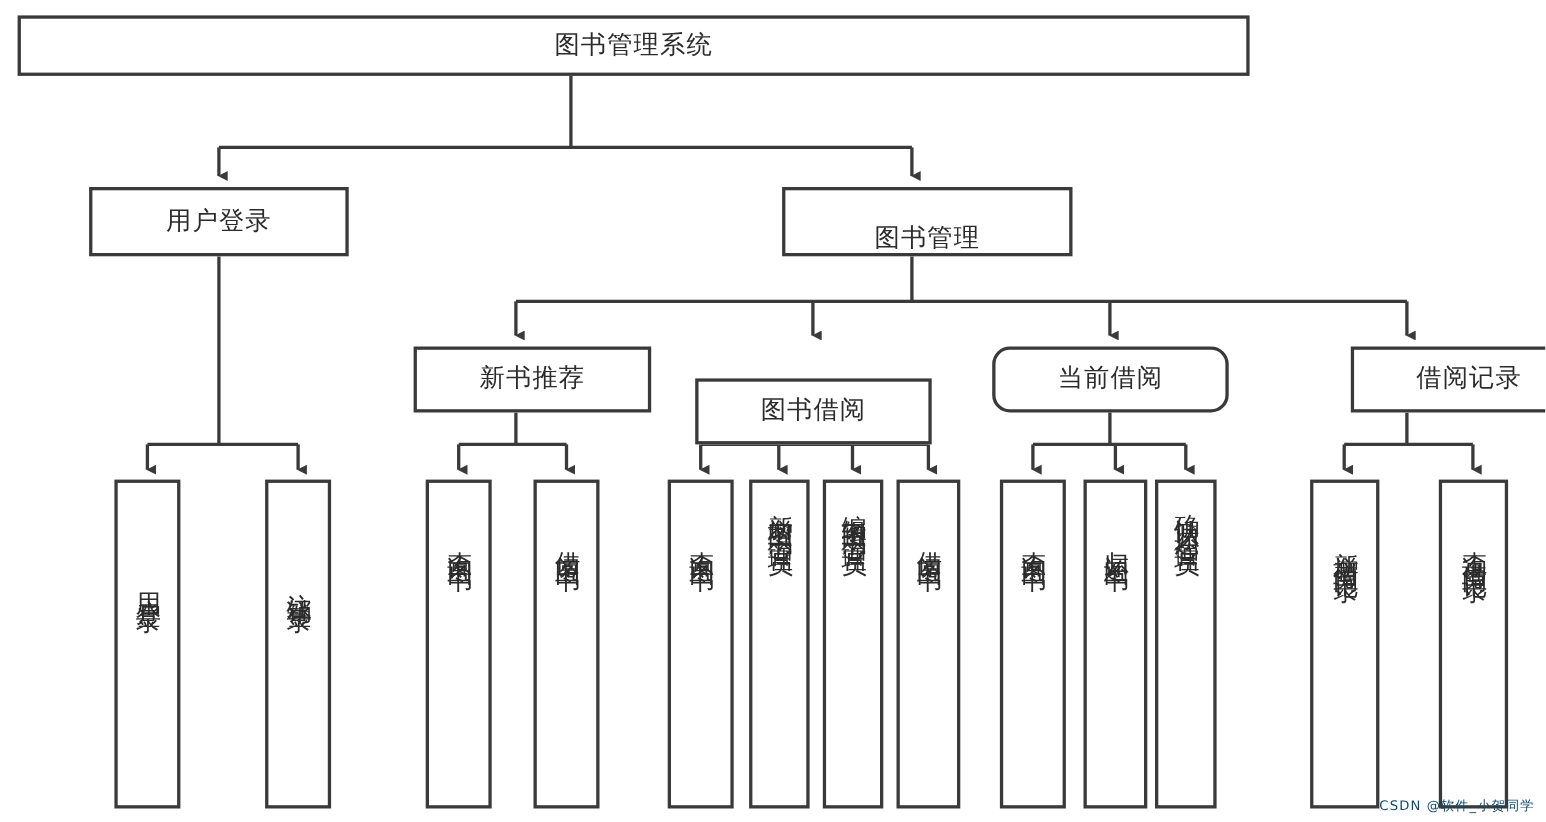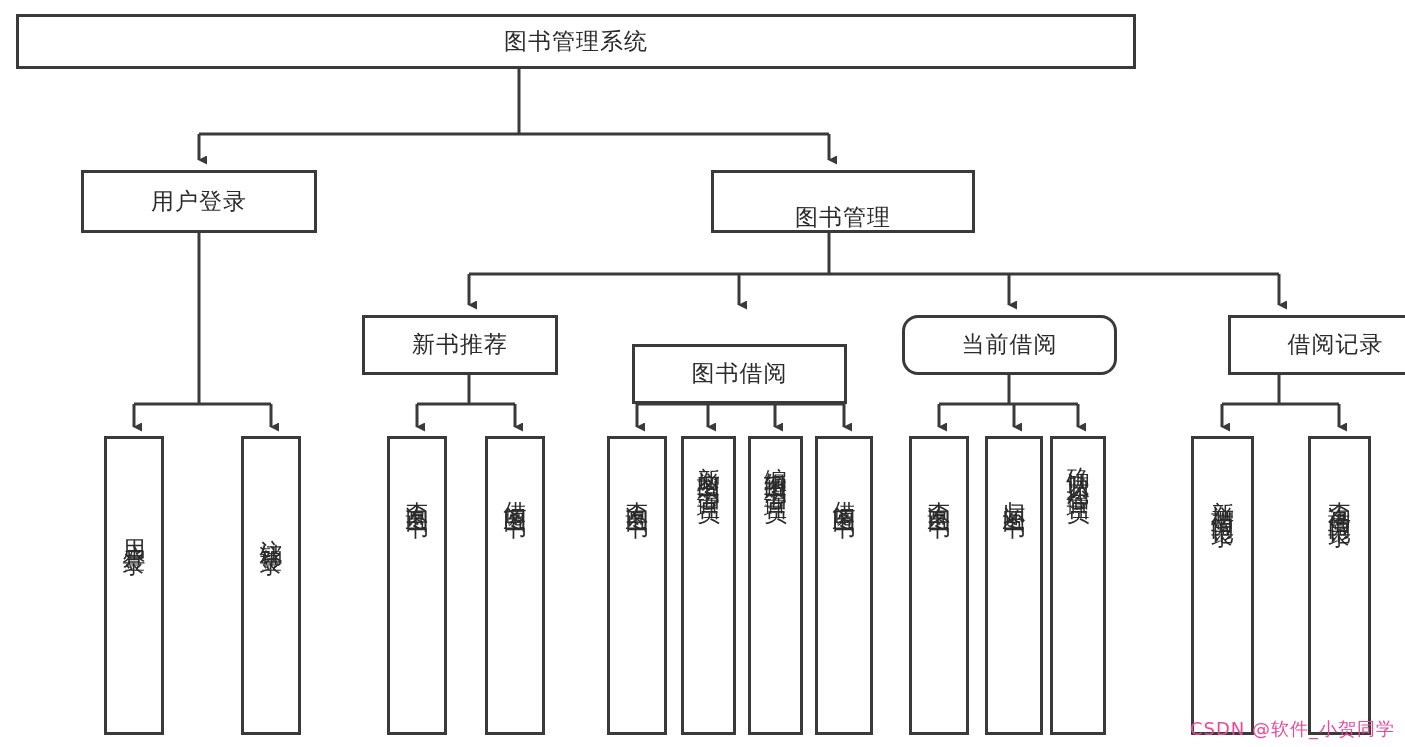--- a/index.html
+++ b/index.html
@@ -53,22 +53,22 @@
     line-height: 1;
     white-space: nowrap;
   }
   .leaf-mid .label-v { margin-top: 78px; }
   .leaf-top .label-v { margin-top: 6px; }
   .leaf-upper .label-v { margin-top: 40px; }
   .watermark {
     position: absolute;
     right: 10px;
     bottom: 6px;
-    font-size: 18px;
-    color: #ec4899;
+    font-size: 12px;
+    color: #0c4a6e;
     letter-spacing: 1px;
     white-space: nowrap;
   }
 </style>
 </head>
 <body>
 
 <div id="canvas">
 
   <svg class="edges" viewBox="0 0 1405 747">
@@ -125,21 +125,21 @@
     <span class="label-h">图书管理系统</span>
   </div>
 
   <div class="node" style="left:81px; top:170px; width:236px; height:63px;">
     <span class="label-h">用户登录</span>
   </div>
   <div class="node" style="left:711px; top:170px; width:264px; height:63px;align-items:flex-end;">
     <span class="label-h">图书管理</span>
   </div>
 
-  <div class="node" style="left:362px; top:315px; width:196px; height:60px;">
+  <div class="node" style="left:376px; top:315px; width:216px; height:60px;">
     <span class="label-h">新书推荐</span>
   </div>
   <div class="node" style="left:632px; top:315px; width:215px; height:60px;margin-top:29px;">
     <span class="label-h">图书借阅</span>
   </div>
   <div class="node" style="left:902px; top:315px; width:215px; height:60px;border-radius:16px;">
     <span class="label-h">当前借阅</span>
   </div>
   <div class="node" style="left:1228px; top:315px; width:215px; height:60px;">
     <span class="label-h">借阅记录</span>

